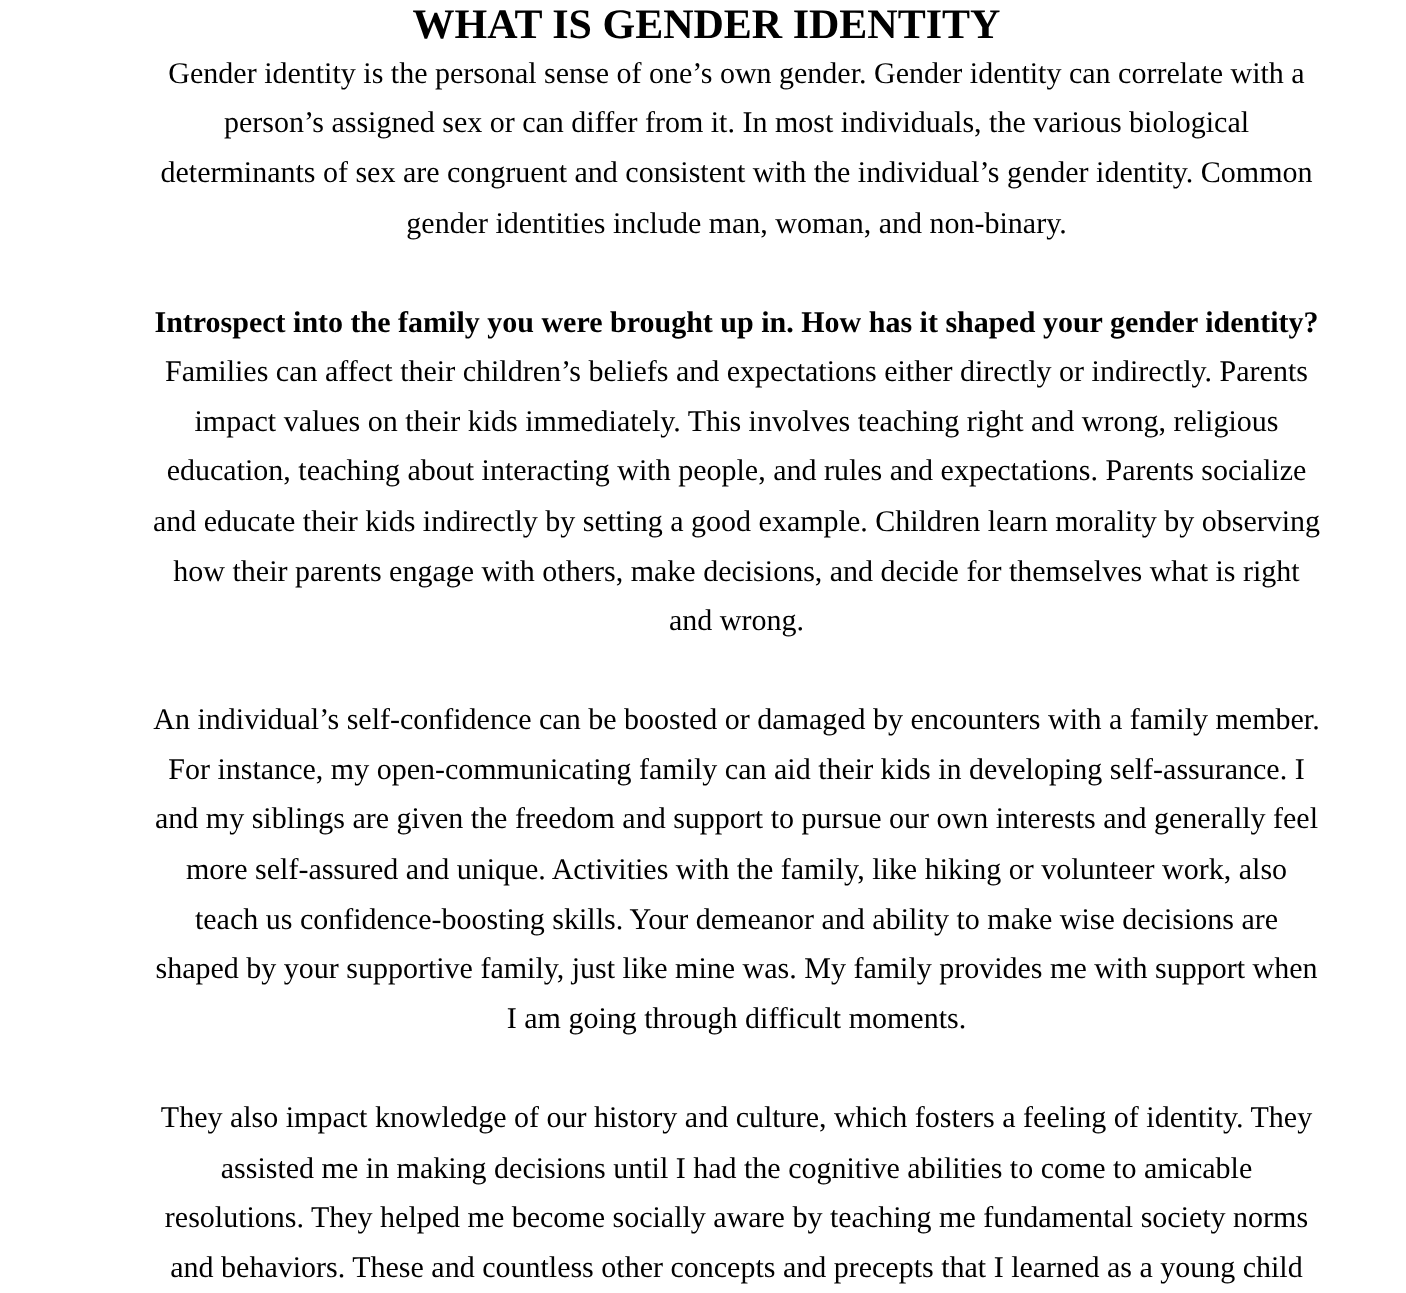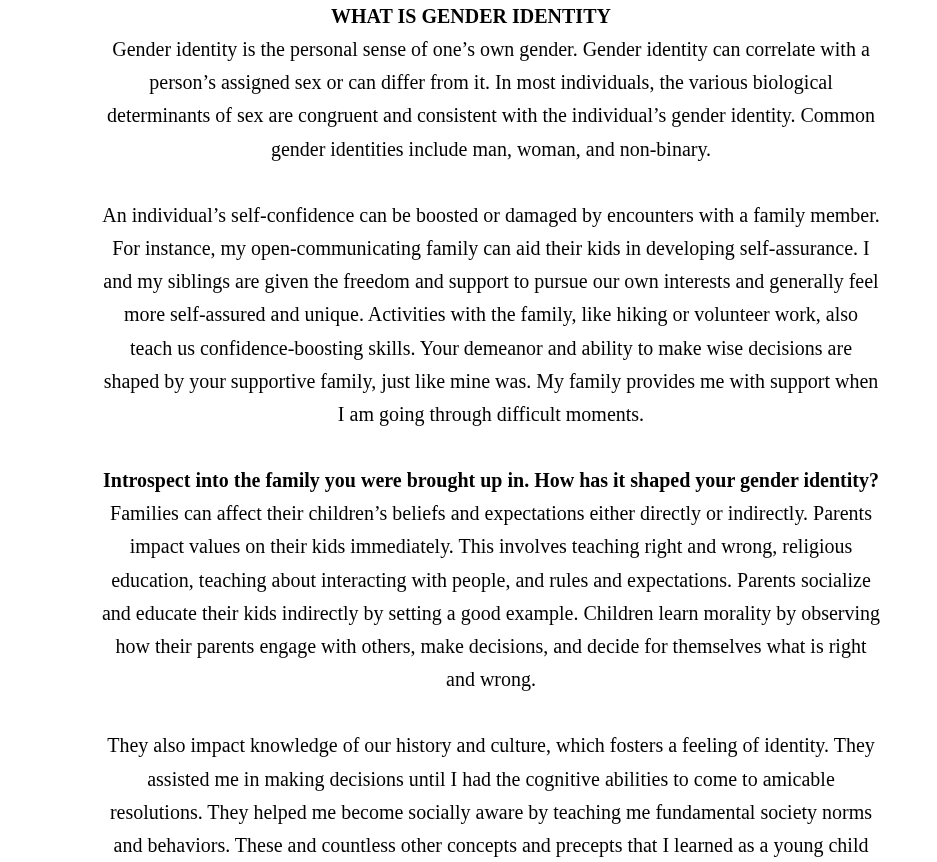--- a/index.html
+++ b/index.html
@@ -20,21 +20,21 @@
   }
   .content {
     position: absolute;
     top: 0;
     left: 96px;
     width: 790px; 
   }
   .doc-title {
     margin: 0;
     width: 750px;          
-    font-size: 20px;
+    font-size: 28px;
     font-weight: bold;
     text-align: center;
     line-height: 33.15px;
   }
   .sec {
     margin: 0;
     text-align: center;
   }
   .sec.gap {
     margin-top: 33.15px;   
@@ -59,37 +59,37 @@
     <h1 class="doc-title">WHAT IS GENDER IDENTITY</h1>
 
     <section class="sec">
       <p class="para">Gender identity is the personal sense of one’s own gender. Gender identity can correlate with a
 person’s assigned sex or can differ from it. In most individuals, the various biological
 determinants of sex are congruent and consistent with the individual’s gender identity. Common
 gender identities include man, woman, and non-binary.</p>
     </section>
 
     <section class="sec gap">
+      <h2 class="sec-heading">Introspect into the family you were brought up in. How has it shaped your gender identity?</h2>
+      <p class="para">Families can affect their children’s beliefs and expectations either directly or indirectly. Parents
+impact values on their kids immediately. This involves teaching right and wrong, religious
+education, teaching about interacting with people, and rules and expectations. Parents socialize
+and educate their kids indirectly by setting a good example. Children learn morality by observing
+how their parents engage with others, make decisions, and decide for themselves what is right
+and wrong.</p>
+    </section>
+
+    <section class="sec gap">
       <p class="para">An individual’s self-confidence can be boosted or damaged by encounters with a family member.
 For instance, my open-communicating family can aid their kids in developing self-assurance. I
 and my siblings are given the freedom and support to pursue our own interests and generally feel
 more self-assured and unique. Activities with the family, like hiking or volunteer work, also
 teach us confidence-boosting skills. Your demeanor and ability to make wise decisions are
 shaped by your supportive family, just like mine was. My family provides me with support when
 I am going through difficult moments.</p>
-    </section>
-
-    <section class="sec gap">
-      <h2 class="sec-heading">Introspect into the family you were brought up in. How has it shaped your gender identity?</h2>
-      <p class="para">Families can affect their children’s beliefs and expectations either directly or indirectly. Parents
-impact values on their kids immediately. This involves teaching right and wrong, religious
-education, teaching about interacting with people, and rules and expectations. Parents socialize
-and educate their kids indirectly by setting a good example. Children learn morality by observing
-how their parents engage with others, make decisions, and decide for themselves what is right
-and wrong.</p>
     </section>
 
     <section class="sec gap">
       <p class="para">They also impact knowledge of our history and culture, which fosters a feeling of identity. They
 assisted me in making decisions until I had the cognitive abilities to come to amicable
 resolutions. They helped me become socially aware by teaching me fundamental society norms
 and behaviors. These and countless other concepts and precepts that I learned as a young child</p>
     </section>
 
   </div>

